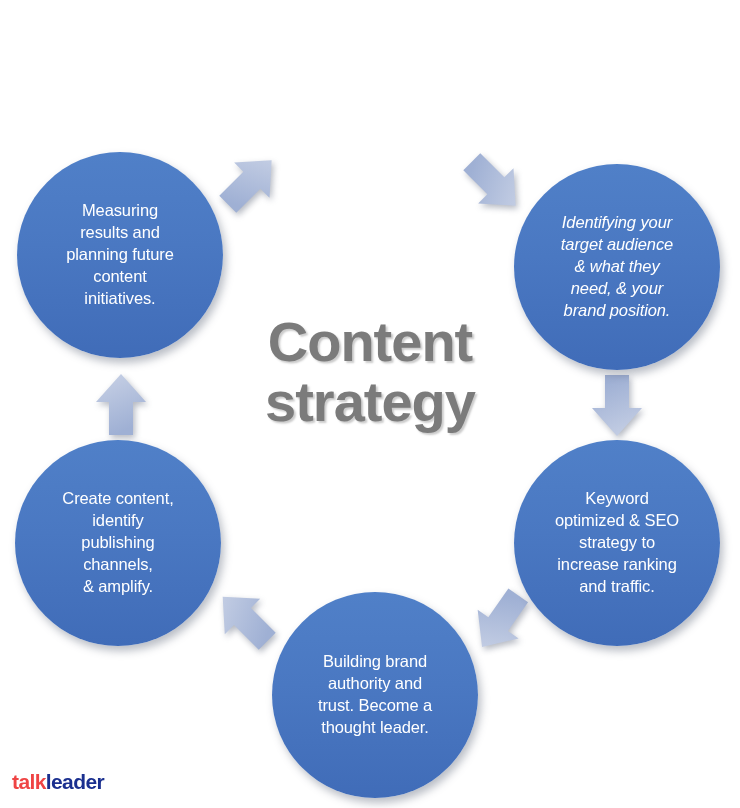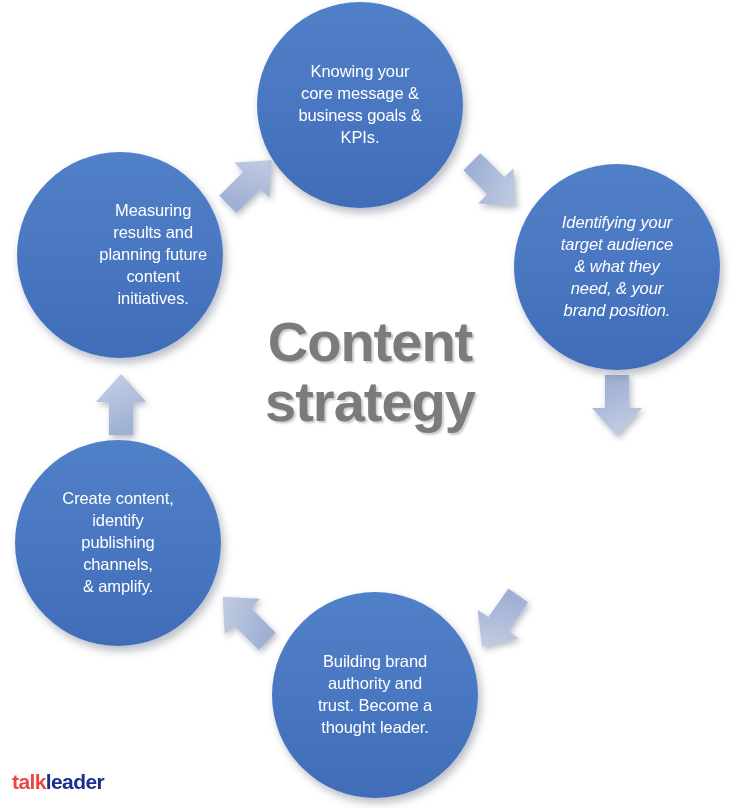--- a/index.html
+++ b/index.html
@@ -41,21 +41,21 @@
     font-weight: 400;
     letter-spacing: -0.1px;
     white-space: pre-line;
   }
 
   #node-top      { left: 257px; top:   2px; }
   #node-right-1  { left: 514px; top: 164px; font-style: italic; }
   #node-right-2  { left: 514px; top: 440px; }
   #node-bottom   { left: 272px; top: 592px; }
   #node-left-2   { left:  15px; top: 440px; }
-  #node-left-1   { left:  17px; top: 152px; justify-content: flex-end; }
+  #node-left-1   { left:  17px; top: 152px; }
 
   
   #center-title {
     position: absolute;
     left: 215px;
     top: 312px;
     width: 310px;
     text-align: center;
     color: #7b7b7b;
     font-size: 56px;
@@ -171,35 +171,36 @@
           <stop offset="100%" stop-color="#9fb0d4"></stop>
         </linearGradient>
       </defs>
       <path d="M35 2 L60 30 L47 30 L47 63 L23 63 L23 30 L10 30 Z" fill="url(#ag6)"></path>
     </svg>
   </div>
 
   <div id="center-title">Content
 strategy</div>
 
-  <div class="node" id="node-top">
-    <div class="node-label">Knowing your
-core message &amp;
-business goals &amp;
-KPIs.</div>
-  </div>
 
   <div class="node" id="node-right-1">
     <div class="node-label">Identifying your
 target audience
 &amp; what they
 need, &amp; your
 brand position.</div>
   </div>
 
+  <div class="node" id="node-right-2">
+    <div class="node-label">Keyword
+optimized &amp; SEO
+strategy to
+increase ranking
+and traffic.</div>
+  </div>
 
   <div class="node" id="node-left-2">
     <div class="node-label">Create content,
 identify
 publishing
 channels,
 &amp; amplify.</div>
   </div>
 
   <div class="node" id="node-bottom">

